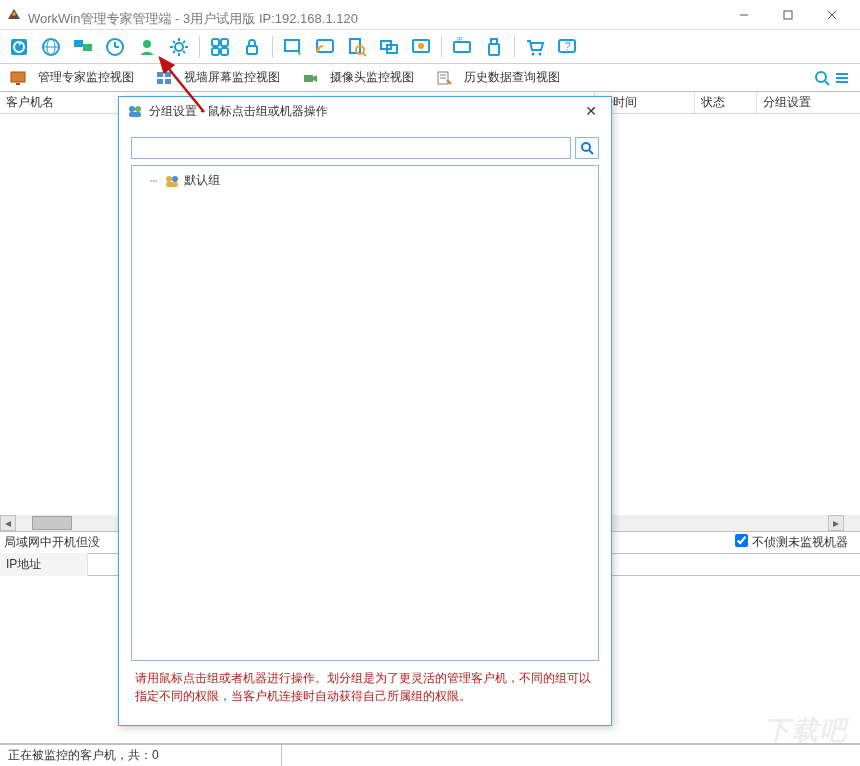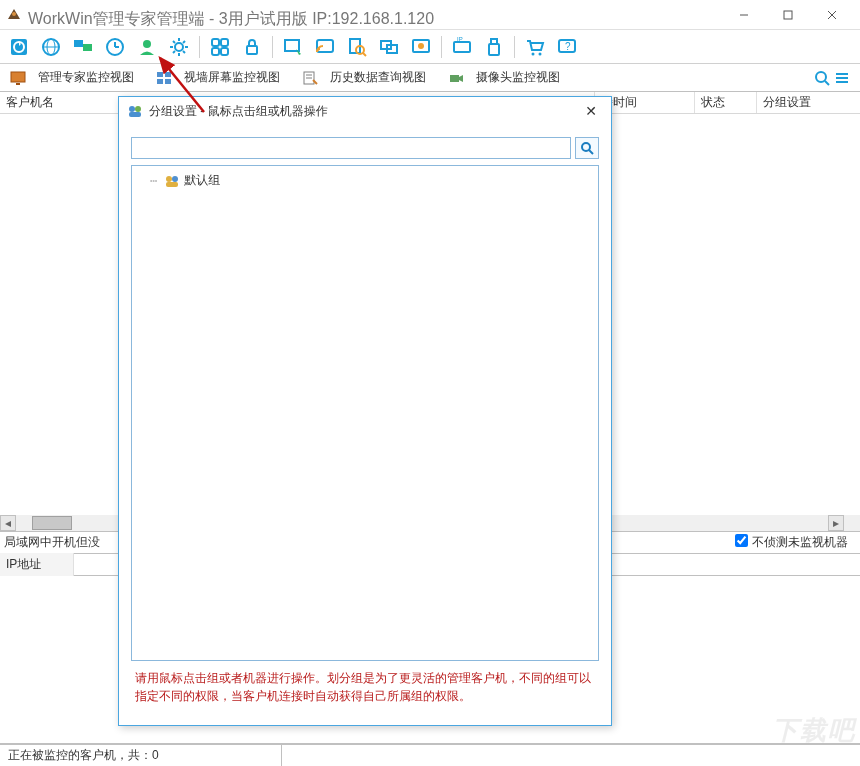--- a/index.html
+++ b/index.html
@@ -1,21 +1,21 @@
 <!DOCTYPE html>
 <html><head>
 <meta charset="utf-8">
 <style>
 * { box-sizing: border-box; margin: 0; padding: 0; font-family: "Microsoft YaHei", "SimSun", sans-serif; }
 body { width: 860px; height: 766px; background: #fff; overflow: hidden; font-size: 12px; color: #333; position: relative; }
 
 
 .titlebar { height: 30px; background: #fff; border-bottom: 1px solid #e0e0e0; display: flex; align-items: center; padding: 0 6px; }
 .titlebar .app-icon { width: 16px; height: 16px; margin-right: 6px; }
-.titlebar .title-text { color: #777; flex: 1; font-size: 16px; margin-top: 9px; }
+.titlebar .title-text { color: #777; flex: 1; font-size: 13px; margin-top: 9px; }
 .win-btn { width: 44px; height: 30px; display: flex; align-items: center; justify-content: center; color: #555; cursor: pointer; }
 
 
 .toolbar { height: 34px; background: #fff; border-bottom: 1px solid #d0d0d0; display: flex; align-items: center; padding: 2px 4px; gap: 2px; }
 .tbtn { width: 30px; height: 28px; display: flex; align-items: center; justify-content: center; cursor: pointer; border: 1px solid transparent; border-radius: 2px; }
 .tsep { width: 1px; height: 22px; background: #d0d0d0; margin: 0 3px; }
 
 
 .viewtabs { height: 28px; background: #fff; border-bottom: 1px solid #c0c0c0; display: flex; align-items: center; padding: 0 4px; gap: 10px; position: relative; }
 .vtab { display: flex; align-items: center; gap: 12px; padding: 4px 6px; cursor: pointer; }
@@ -31,21 +31,21 @@
 .mainlist .scroll-h { position: absolute; left: 0; bottom: 0; right: 16px; height: 16px; background: #f0f0f0; display:flex; align-items:center; }
 .mainlist .scroll-h .thumb { width: 40px; height: 14px; background: #c8c8c8; margin-left: 16px; border:1px solid #a0a0a0;}
 .mainlist .scroll-h .arrow { width:16px; height:16px; display:flex;align-items:center;justify-content:center;color:#666;background:#e8e8e8;border:1px solid #c0c0c0;}
 .mainlist .scroll-corner { position:absolute; right:0; bottom:0; width:16px; height:16px; background:#f0f0f0; }
 
 
 .lan-header { height: 22px; background: #fff; border-bottom: 1px solid #c0c0c0; display: flex; align-items: center; padding: 0 4px; }
 .lan-header .lan-title { flex: 1; }
 .lan-header label { display: flex; align-items: flex-start; gap: 4px; padding-right: 8px; }
 .ip-panel { height: 22px; border-bottom: 1px solid #c0c0c0; display:flex; align-items:center;}
-.ip-panel .ip-col { width: 74px; border-right:1px solid #e0e0e0; padding:3px 6px; background: #f4f4f4;}
+.ip-panel .ip-col { width: 88px; border-right:1px solid #e0e0e0; padding:3px 6px; background: #f4f4f4;}
 .lan-body { height: 168px; background:#fff; border-bottom: 1px solid #c0c0c0;}
 
 
 .statusbar { height: 22px; display: flex; border-top: 1px solid #c0c0c0; }
 .statusbar .cell { border-right: 1px solid #c0c0c0; padding: 2px 8px; height:100%; display:flex; align-items:center; }
 
 
 .dialog { position: absolute; left: 118px; top: 96px; width: 494px; height: 630px; background: #fff; border: 1px solid #4aa6e0; box-shadow: 2px 2px 8px rgba(0,0,0,0.2); display:flex; flex-direction:column; }
 .dialog .dtitle { height: 28px; display:flex; align-items:center; padding: 0 8px; color:#333; }
 .dialog .dtitle .dicon { width:16px; height:16px; margin-right:6px;}
@@ -57,21 +57,21 @@
 .dialog .searchrow .sbtn { width:24px; height:22px; border:1px solid #8bb8dc; background:#f4faff; display:flex;align-items:center;justify-content:center; cursor:pointer; }
 .dialog .tree { flex:1; border:1px solid #8bb8dc; background:#fff; padding: 6px; overflow:auto; }
 .dialog .tree .node { display:flex; align-items:center; gap:4px; padding-left: 12px; }
 .dialog .tree .dots { color:#888; letter-spacing:1px; margin-right:2px;}
 .dialog .hint { padding: 8px 4px; color:#b91c1c; line-height:1.5; font-size:12px; }
 
 
 .arrow-annot { position:absolute; left:154px; top:52px; pointer-events:none; }
 
 
-.wm { position:absolute; right:4px; bottom:18px; color:#ddd; font-size:26px; font-weight:bold; font-style:italic; letter-spacing:2px; pointer-events:none; opacity:0.5;}
+.wm { position:absolute; right:12px; bottom:18px; color:#ddd; font-size:26px; font-weight:bold; font-style:italic; letter-spacing:2px; pointer-events:none; opacity:0.5;}
 
 svg { display:block; }
 </style>
 </head>
 <body>
 
 <div class="titlebar">
   <span class="app-icon">
     <svg width="16" height="16">
         <path d="M2 12 L8 2 L14 12 Z" fill="#6b4a2a"></path>
@@ -240,36 +240,36 @@
           <rect x="9" y="2" width="6" height="5" fill="#5090d0"></rect>
           <rect x="1" y="9" width="6" height="5" fill="#5090d0"></rect>
           <rect x="9" y="9" width="6" height="5" fill="#5090d0"></rect>
         </svg>
       </span>
     <span>视墙屏幕监控视图</span>
   </div>
   <div class="vtab">
     <span class="vicon">
         <svg width="16" height="16">
+          <rect x="2" y="5" width="9" height="7" fill="#60a060"></rect>
+          <path d="M11 7 L15 5 L15 12 L11 10 Z" fill="#60a060"></path>
+        </svg>
+      </span>
+    <span>摄像头监控视图</span>
+  </div>
+  <div class="vtab">
+    <span class="vicon">
+        <svg width="16" height="16">
           <rect x="2" y="2" width="10" height="12" fill="#fff" stroke="#808080"></rect>
           <line x1="4" y1="5" x2="10" y2="5" stroke="#808080"></line>
           <line x1="4" y1="8" x2="10" y2="8" stroke="#808080"></line>
           <path d="M11 10 L15 14" stroke="#d08030" stroke-width="2"></path>
         </svg>
       </span>
     <span>历史数据查询视图</span>
-  </div>
-  <div class="vtab">
-    <span class="vicon">
-        <svg width="16" height="16">
-          <rect x="2" y="5" width="9" height="7" fill="#60a060"></rect>
-          <path d="M11 7 L15 5 L15 12 L11 10 Z" fill="#60a060"></path>
-        </svg>
-      </span>
-    <span>摄像头监控视图</span>
   </div>
   <div class="right-icons">
     <span>
         <svg width="16" height="16">
           <circle cx="7" cy="7" r="5" fill="none" stroke="#1b9dd9" stroke-width="2"></circle>
           <line x1="11" y1="11" x2="15" y2="15" stroke="#1b9dd9" stroke-width="2"></line>
         </svg>
       </span>
     <span>
         <svg width="16" height="16">

